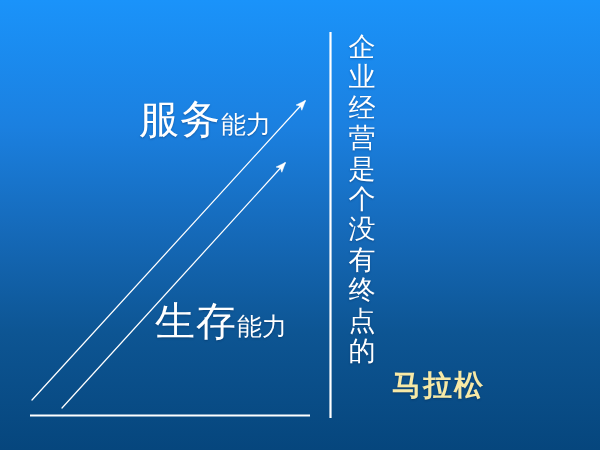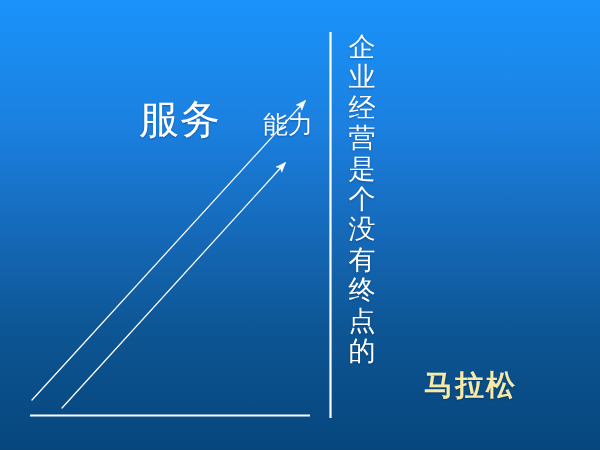--- a/index.html
+++ b/index.html
@@ -40,21 +40,20 @@
   }
   .cn-big {
     font-size: 40px;
     font-weight: normal;
     letter-spacing: 1px;
   }
   .cn-small {
     font-size: 25px;
     font-weight: normal;
     letter-spacing: 0px;
-    margin-left: 42px;
   }
 
   #label-service {
     left: 139px;
     top: 99px;
   }
   #label-survival {
     left: 155px;
     top: 301px;
   }
@@ -83,21 +82,20 @@
     position: absolute;
     left: 392px;
     top: 371px;
     font-size: 29px;
     font-weight: bold;
     letter-spacing: 2px;
     color: #f7e9a6;
     white-space: nowrap;
     line-height: 1;
     text-shadow: 0 1px 2px rgba(0, 30, 70, 0.4);
-    margin-left: 32px;
   }
 </style>
 </head>
 <body>
 
 <div id="slide">
 
   <svg id="vector" viewBox="0 0 600 450">
     <defs>
       <marker id="arrowhead" markerWidth="9" markerHeight="9" refX="7.6" refY="3.4" orient="auto" markerUnits="strokeWidth">
@@ -111,20 +109,23 @@
 
     <line x1="32" y1="400" x2="305" y2="101" stroke="#ffffff" stroke-width="1.25" stroke-linecap="round" marker-end="url(#arrowhead)"></line>
 
     <line x1="62" y1="408" x2="285" y2="163" stroke="#ffffff" stroke-width="1.25" stroke-linecap="round" marker-end="url(#arrowhead)"></line>
   </svg>
 
   <div class="cn-label" id="label-service">
     <span class="cn-big">服务</span><span class="cn-small">能力</span>
   </div>
 
+  <div class="cn-label" id="label-survival">
+    <span class="cn-big">生存</span><span class="cn-small">能力</span>
+  </div>
 
   <div id="vertical-phrase">
     <span class="vchar">企</span>
     <span class="vchar">业</span>
     <span class="vchar">经</span>
     <span class="vchar">营</span>
     <span class="vchar">是</span>
     <span class="vchar">个</span>
     <span class="vchar">没</span>
     <span class="vchar">有</span>

